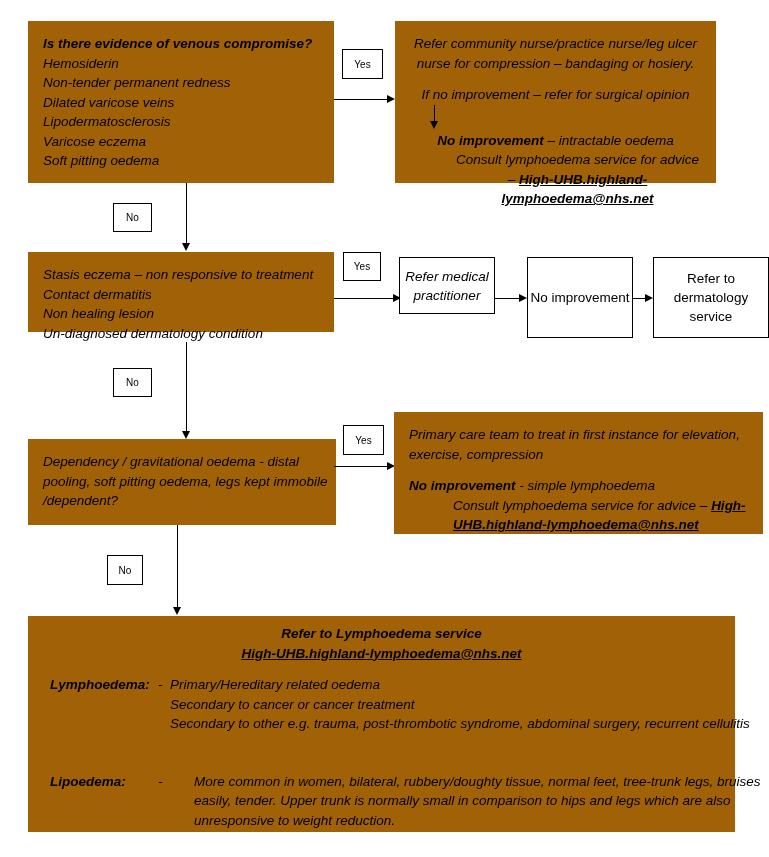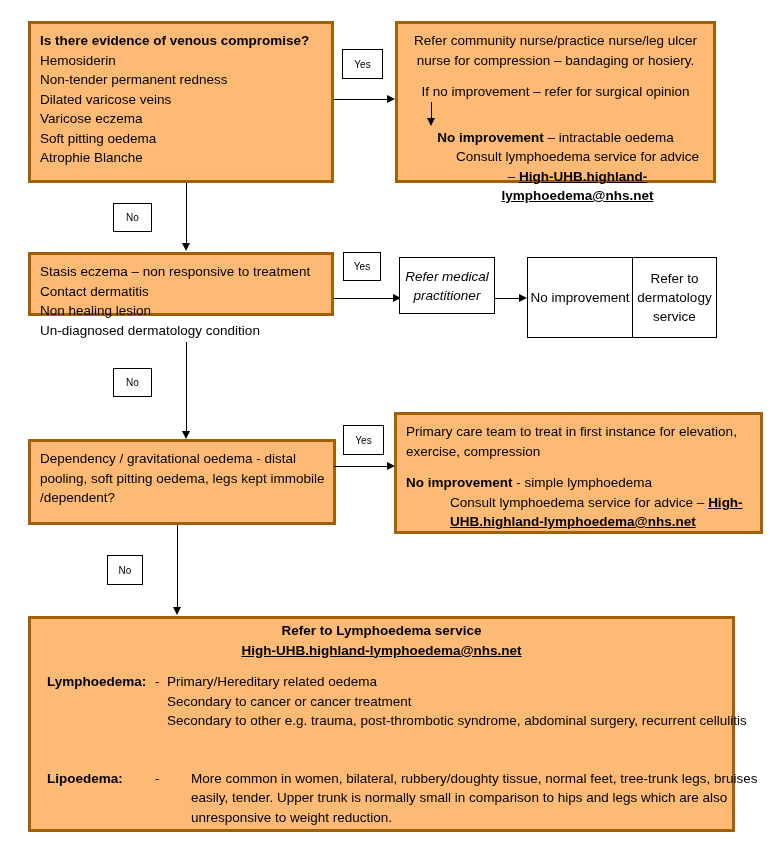--- a/index.html
+++ b/index.html
@@ -11,23 +11,24 @@
     position: relative;
     width: 769px;
     height: 857px;
     background: #ffffff;
     font-family: "Liberation Sans", sans-serif;
     color: #000000;
     overflow: hidden;
   }
   .box {
     position: absolute;
-    border: 3px solid #a16207;
+    border: 6px solid #a16207;
     box-sizing: border-box;
-    background: #fdba74;
+    background: #a16207;
+    font-style: italic;
   }
   .pad {
     padding: 7px 9px 6px 9px;
   }
   .line {
     font-size: 13.5px;
     line-height: 19.5px;
     white-space: nowrap;
   }
   .line.wrap { white-space: normal; margin-left: 44px; }
@@ -111,23 +112,23 @@
 </head>
 <body>
 
 <div id="canvas">
 
   <div class="box pad" style="left:28px; top:21px; width:306px; height:162px;">
     <div class="line b">Is there evidence of venous compromise?</div>
     <div class="line">Hemosiderin</div>
     <div class="line">Non-tender permanent redness</div>
     <div class="line">Dilated varicose veins</div>
+    <div class="line">Lipodermatosclerosis</div>
     <div class="line">Varicose eczema</div>
     <div class="line">Soft pitting oedema</div>
-    <div class="line">Atrophie Blanche</div>
   </div>
 
   <div class="label-box" style="left:342px; top:49px; width:41px; height:30px;">Yes</div>
 
   <div class="conn hline" style="left:334px; top:99px; width:53px;"></div>
   <div class="arrow-right" style="left:387px; top:95px;"></div>
 
   <div class="box pad" style="left:395px; top:21px; width:321px; height:162px;text-align:center;">
     <div class="line">Refer community nurse/practice nurse/leg ulcer</div>
     <div class="line">nurse for compression – bandaging or hosiery.</div>
@@ -138,21 +139,21 @@
       <div class="inner-arrow-head"></div>
     </div>
     <div class="line"><span class="b">No improvement</span><span> – intractable oedema</span></div>
     <div class="line wrap"><span>Consult lymphoedema service for advice – </span><span class="b u">High-UHB.highland-lymphoedema@nhs.net</span></div>
   </div>
 
   <div class="conn vline" style="left:186px; top:183px; height:62px;"></div>
   <div class="arrow-down" style="left:182px; top:243px;"></div>
   <div class="label-box" style="left:113px; top:203px; width:39px; height:29px;">No</div>
 
-  <div class="box pad" style="left:28px; top:252px; width:306px; height:64px;">
+  <div class="box pad" style="left:28px; top:252px; width:306px; height:80px;">
     <div class="line">Stasis eczema – non responsive to treatment</div>
     <div class="line">Contact dermatitis</div>
     <div class="line">Non healing lesion</div>
     <div class="line">Un-diagnosed dermatology condition</div>
   </div>
 
   <div class="label-box" style="left:343px; top:252px; width:38px; height:29px;">Yes</div>
 
   <div class="conn hline" style="left:334px; top:298px; width:59px;"></div>
   <div class="arrow-right" style="left:393px; top:294px;"></div>
@@ -160,21 +161,21 @@
   <div class="small-box" style="left:399px; top:257px; width:96px; height:57px;font-style:italic;">Refer medical practitioner</div>
 
   <div class="conn hline" style="left:495px; top:298px; width:24px;"></div>
   <div class="arrow-right" style="left:519px; top:294px;"></div>
 
   <div class="small-box" style="left:527px; top:257px; width:106px; height:81px;">No improvement</div>
 
   <div class="conn hline" style="left:633px; top:298px; width:12px;"></div>
   <div class="arrow-right" style="left:645px; top:294px;"></div>
 
-  <div class="small-box" style="left:632px; top:257px; width:85px; height:81px;">Refer to dermatology service</div>
+  <div class="small-box" style="left:653px; top:257px; width:116px; height:81px;">Refer to dermatology service</div>
 
   <div class="conn vline" style="left:186px; top:342px; height:92px;"></div>
   <div class="arrow-down" style="left:182px; top:431px;"></div>
   <div class="label-box" style="left:113px; top:368px; width:39px; height:29px;">No</div>
 
   <div class="box pad" style="left:28px; top:439px; width:308px; height:86px;">
     <div class="line">Dependency / gravitational oedema - distal</div>
     <div class="line">pooling, soft pitting oedema, legs kept immobile</div>
     <div class="line">/dependent?</div>
   </div>

